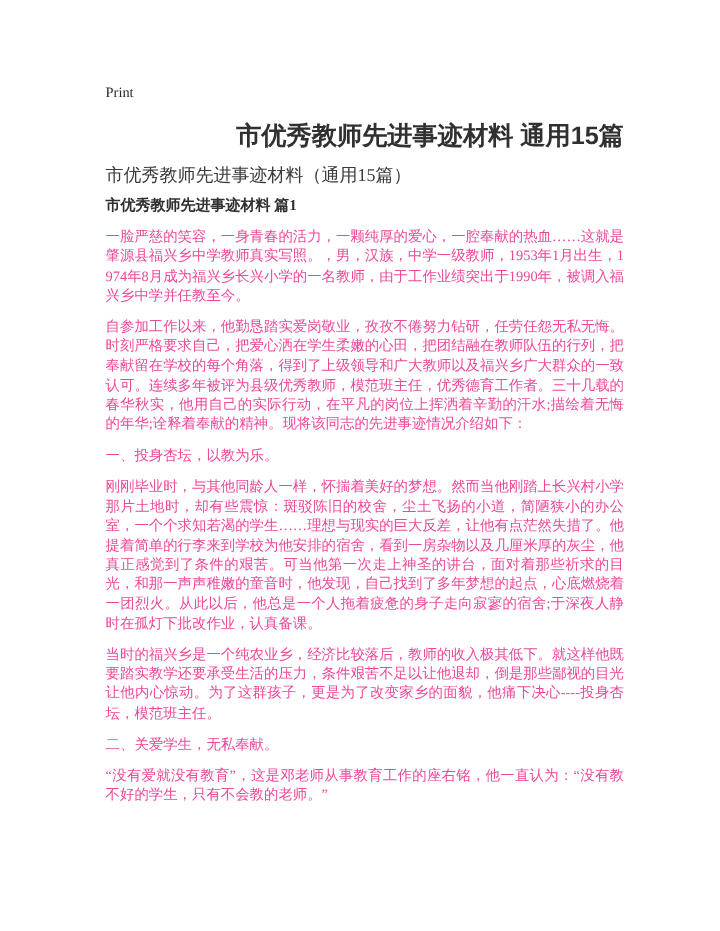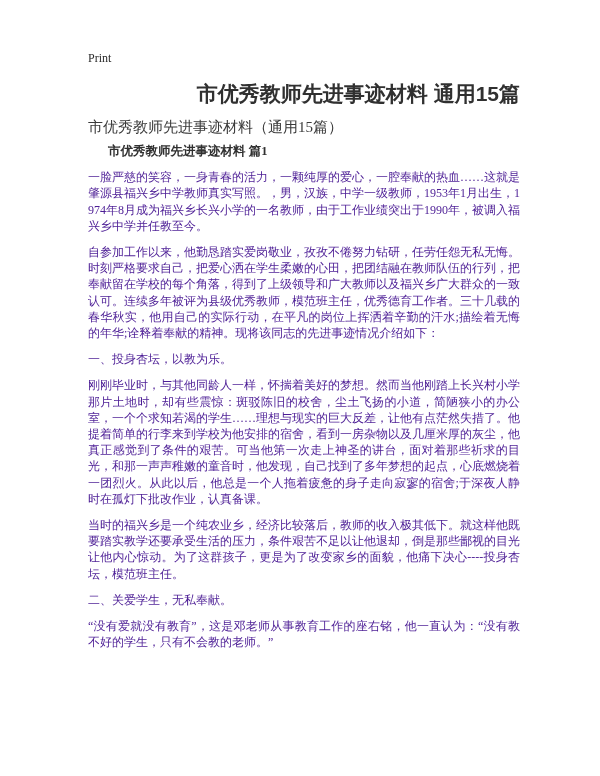--- a/index.html
+++ b/index.html
@@ -10,21 +10,21 @@
   body {
     width: 600px;
     height: 776px;
     overflow: hidden;
     font-family: "Liberation Serif", serif;
     color: #333333;
   }
   .doc {
     box-sizing: content-box;
     width: 432px;
-    padding: 48px 0 0 88px;
+    padding: 68px 0 0 88px;
   }
   .print-link {
     font-family: "Liberation Serif", serif;
     font-size: 12px;
     line-height: 13px;
     color: #2b2b2b;
     text-decoration: none;
     display: inline-block;
     cursor: pointer;
   }
@@ -43,28 +43,27 @@
     line-height: 16px;
     color: #3a3a3a;
   }
   .block {
     margin: 10px 0 0 0;
     font-size: 12px;
     line-height: 16.2px;
     text-align: justify;
     text-justify: inter-ideograph;
     word-break: break-all;
-    color: #4c1d95;
+    color: #ec4899;
   }
   .block.heading {
     font-weight: bold;
     text-align: left;
     font-size: 12.5px;
     color: #303030;
-    margin-left: 20px;
   }
   .block.first-body {
     margin-top: 8px;
   }
 </style>
 </head>
 <body>
 
 <div class="doc">
 

